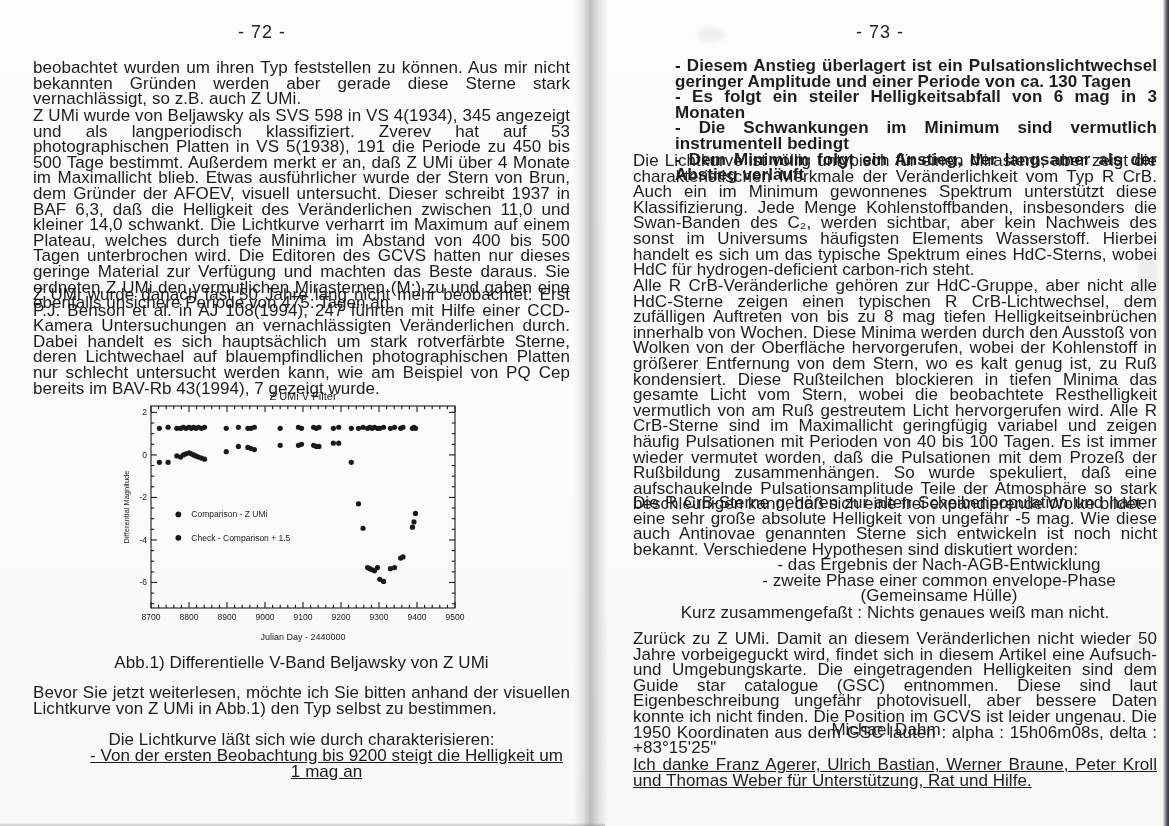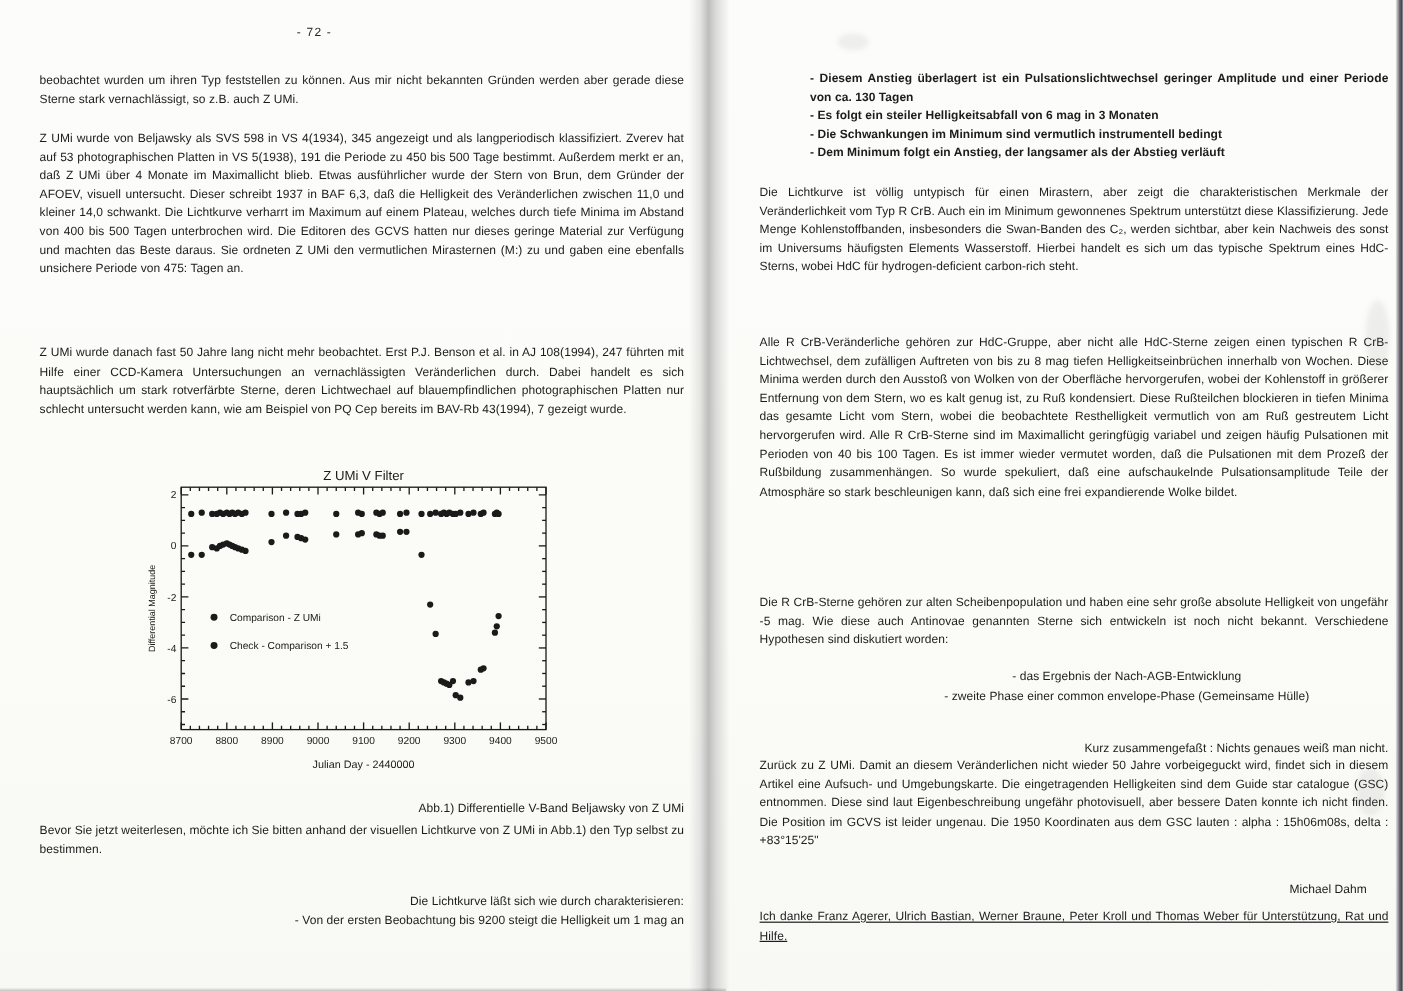--- a/index.html
+++ b/index.html
@@ -13,30 +13,30 @@
   }
   .scan {
     position:absolute; inset:0;
     background:linear-gradient(180deg,#fcfcfa 0%, #fbfbf8 60%, #f8f8f5 100%);
   }
   .page { position:absolute; top:0; height:826px; }
   .page-left  { left:33px;  width:537px; }
   .page-right { left:633px; width:524px; }
   .pagenum {
     position:absolute; text-align:center;
-    font-size:10px; letter-spacing:1px; color:#222;
+    font-size:18px; letter-spacing:1px; color:#222;
   }
   .para {
     position:absolute; left:0; width:100%;
-    font-size:10px; line-height:15.6px;
+    font-size:17px; line-height:15.6px;
     text-align:justify; color:#1c1c1c;
     letter-spacing:0.05px;
   }
-  .para.noj { text-align:right;margin-top:12px; }
-  .indent1 { padding-left:50px; }
+  .para.noj { text-align:center; }
+  .indent1 { padding-left:50px;text-decoration:underline; }
   .bullets .b-item { padding-left:42px; text-align:justify;font-weight:bold; }
   .hypo .b-item { padding-left:88px; text-align:center; }
   .author { text-align:right; padding-right:18px; }
   .figure {
     position:absolute; left:88px; top:390px;
     width:344px; height:256px;
   }
   .figure svg { width:100%; height:100%; display:block; }
   .gutter {
     position:absolute; left:574px; top:0; width:34px; height:826px;
@@ -310,20 +310,21 @@
   <div class="para noj" style="top:655px;">Abb.1) Differentielle V-Band Beljawsky von Z UMi</div>
 
   <div class="para" style="top:685px;">Bevor Sie jetzt weiterlesen, möchte ich Sie bitten anhand der visuellen Lichtkurve von Z UMi in Abb.1) den Typ selbst zu bestimmen.</div>
 
   <div class="para noj" style="top:732px;">Die Lichtkurve läßt sich wie durch charakterisieren:</div>
 
   <div class="para noj indent1" style="top:748px;">- Von der ersten Beobachtung bis 9200 steigt die Helligkeit um 1 mag an</div>
 </div>
 
 <div class="page page-right">
+  <div class="pagenum" style="top:22px; left:0; width:494px;">- 73 -</div>
 
   <div class="para bullets" style="top:58px;">
     <div class="b-item">- Diesem Anstieg überlagert ist ein Pulsationslichtwechsel geringer Amplitude und einer Periode von ca. 130 Tagen</div>
     <div class="b-item">- Es folgt ein steiler Helligkeitsabfall von 6 mag in 3 Monaten</div>
     <div class="b-item">- Die Schwankungen im Minimum sind vermutlich instrumentell bedingt</div>
     <div class="b-item">- Dem Minimum folgt ein Anstieg, der langsamer als der Abstieg verläuft</div>
   </div>
 
   <div class="para" style="top:153px;">Die Lichtkurve ist völlig untypisch für einen Mirastern, aber zeigt die charakteristischen Merkmale der Veränderlichkeit vom Typ R CrB. Auch ein im Minimum gewonnenes Spektrum unterstützt diese Klassifizierung. Jede Menge Kohlenstoffbanden, insbesonders die Swan-Banden des C₂, werden sichtbar, aber kein Nachweis des sonst im Universums häufigsten Elements Wasserstoff. Hierbei handelt es sich um das typische Spektrum eines HdC-Sterns, wobei HdC für hydrogen-deficient carbon-rich steht.</div>
 

